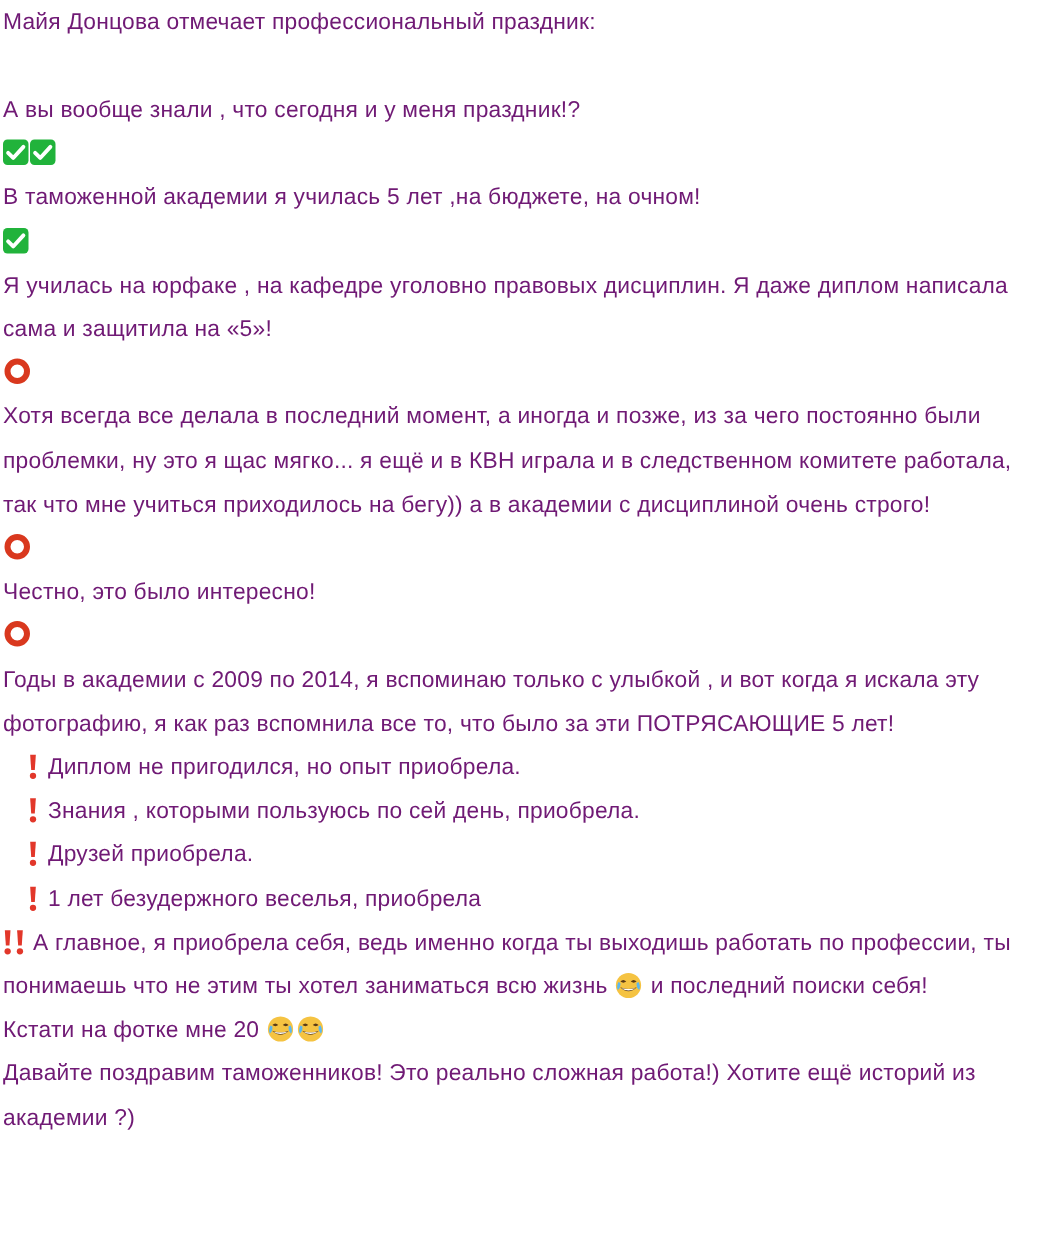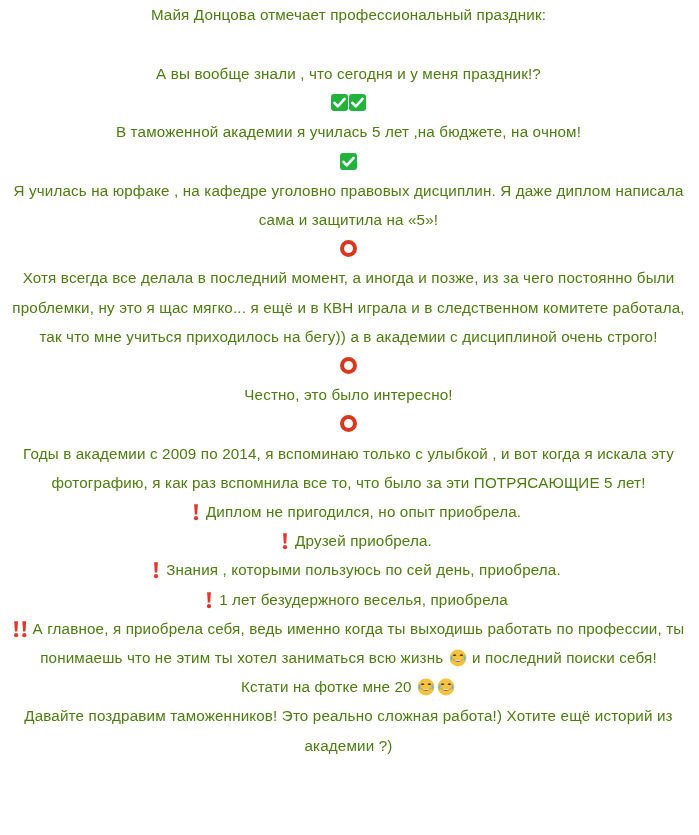--- a/index.html
+++ b/index.html
@@ -21,23 +21,22 @@
     padding: 0;
     box-sizing: border-box;
   }
 
   .line {
     font-size: 15.2px;
     line-height: 29.2px;
     padding: 0 4px 0 2px;
     white-space: normal;
     word-wrap: break-word;
-    color: #4d7c0f;
+    color: #701a75;
     letter-spacing: 0.01em;
-    text-align: center;
   }
 
   .line.header {
     line-height: 29px;
   }
 
   .spacer {
     height: 30px;
   }
 
@@ -169,27 +168,27 @@
   <div class="line bullet">
     <span class="emoji emj-excl"><svg viewBox="0 0 10 18">
           <path d="M3.1 1.2 L6.9 1.2 L6.2 11.4 L3.8 11.4 Z" fill="#e2372a"></path>
           <circle cx="5" cy="15.2" r="2.1" fill="#e2372a"></circle>
         </svg></span><span>Диплом не пригодился, но опыт приобрела.</span>
   </div>
   <div class="line bullet">
     <span class="emoji emj-excl"><svg viewBox="0 0 10 18">
           <path d="M3.1 1.2 L6.9 1.2 L6.2 11.4 L3.8 11.4 Z" fill="#e2372a"></path>
           <circle cx="5" cy="15.2" r="2.1" fill="#e2372a"></circle>
+        </svg></span><span>Знания , которыми пользуюсь по сей день, приобрела.</span>
+  </div>
+  <div class="line bullet">
+    <span class="emoji emj-excl"><svg viewBox="0 0 10 18">
+          <path d="M3.1 1.2 L6.9 1.2 L6.2 11.4 L3.8 11.4 Z" fill="#e2372a"></path>
+          <circle cx="5" cy="15.2" r="2.1" fill="#e2372a"></circle>
         </svg></span><span>Друзей приобрела.</span>
-  </div>
-  <div class="line bullet">
-    <span class="emoji emj-excl"><svg viewBox="0 0 10 18">
-          <path d="M3.1 1.2 L6.9 1.2 L6.2 11.4 L3.8 11.4 Z" fill="#e2372a"></path>
-          <circle cx="5" cy="15.2" r="2.1" fill="#e2372a"></circle>
-        </svg></span><span>Знания , которыми пользуюсь по сей день, приобрела.</span>
   </div>
   <div class="line bullet">
     <span class="emoji emj-excl"><svg viewBox="0 0 10 18">
           <path d="M3.1 1.2 L6.9 1.2 L6.2 11.4 L3.8 11.4 Z" fill="#e2372a"></path>
           <circle cx="5" cy="15.2" r="2.1" fill="#e2372a"></circle>
         </svg></span><span>1 лет безудержного веселья, приобрела</span>
   </div>
 
   <div class="line para">
     <span class="emoji emj-excl2"><svg viewBox="0 0 18 18">

